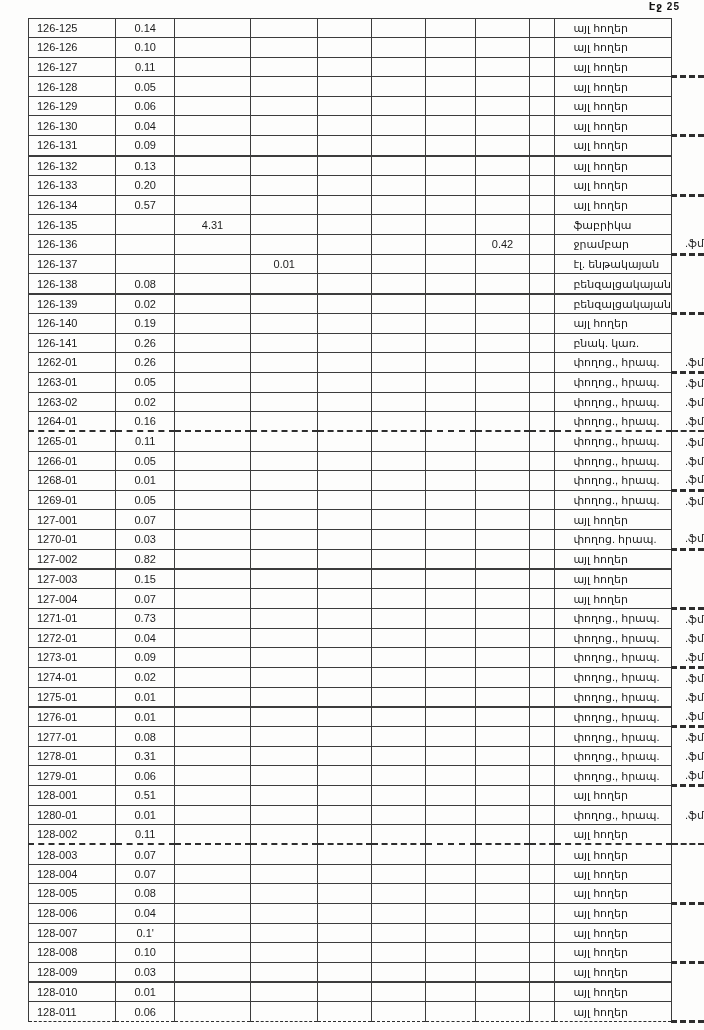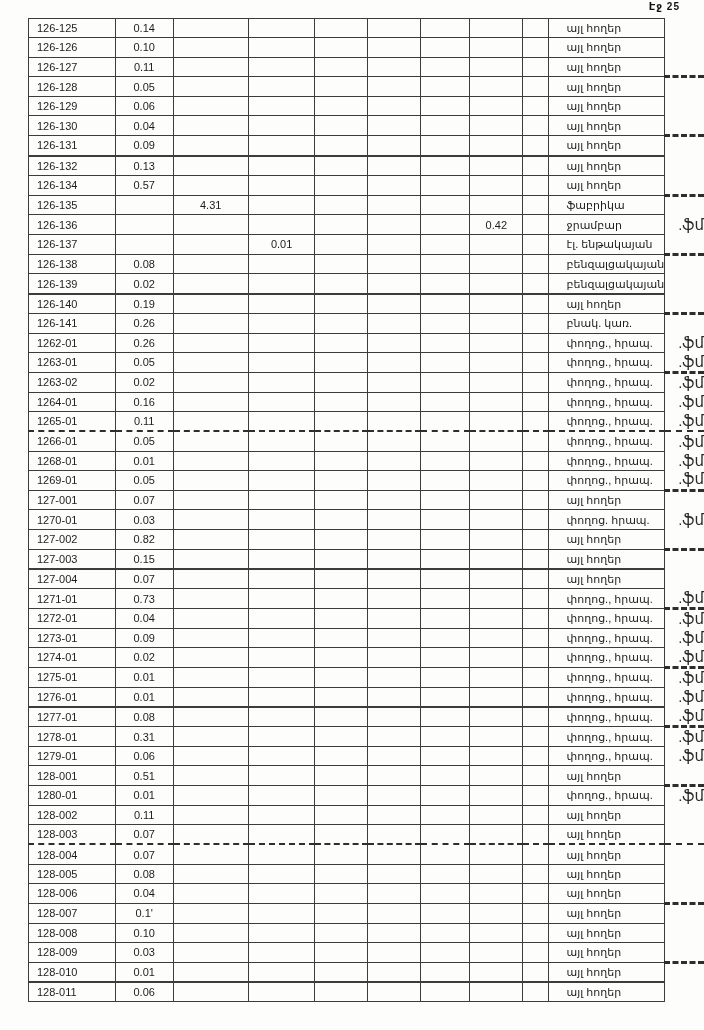--- a/index.html
+++ b/index.html
@@ -24,21 +24,21 @@
   td{
     border:1px solid #3c3c3c;height:18.3px;line-height:18px;
     font-size:11px;padding:0;overflow:hidden;white-space:nowrap;
   }
   tr:nth-child(3n) td{border-bottom-style:dashed;border-bottom-color:#2e2e2e;}
   tr:nth-child(7n) td{border-bottom-width:2px;}
   td.id{padding-left:8px;text-align:left;}
   td.num{text-align:center;}
   td.use{padding-left:18px;text-align:left;font-size:11px;}
   td.mark{
-    border:none;background:transparent;font-size:15px;color:#2a2a2a;
+    border:none;background:transparent;font-size:11px;color:#2a2a2a;
     padding-left:13px;text-align:left;
   }
 </style>
 </head>
 <body>
 
 <div class="page">
 
   <div class="page-number">Էջ 25</div>
 
@@ -155,20 +155,33 @@
       <td class="num"></td>
       <td class="num"></td>
       <td class="num"></td>
       <td class="num"></td>
       <td class="num"></td>
       <td class="num"></td>
       <td class="use">այլ հողեր</td>
       <td class="mark"></td>
     </tr>
         <tr>
+      <td class="id">126-133</td>
+      <td class="num">0.20</td>
+      <td class="num"></td>
+      <td class="num"></td>
+      <td class="num"></td>
+      <td class="num"></td>
+      <td class="num"></td>
+      <td class="num"></td>
+      <td class="num"></td>
+      <td class="use">այլ հողեր</td>
+      <td class="mark"></td>
+    </tr>
+        <tr>
       <td class="id">126-134</td>
       <td class="num">0.57</td>
       <td class="num"></td>
       <td class="num"></td>
       <td class="num"></td>
       <td class="num"></td>
       <td class="num"></td>
       <td class="num"></td>
       <td class="num"></td>
       <td class="use">այլ հողեր</td>

